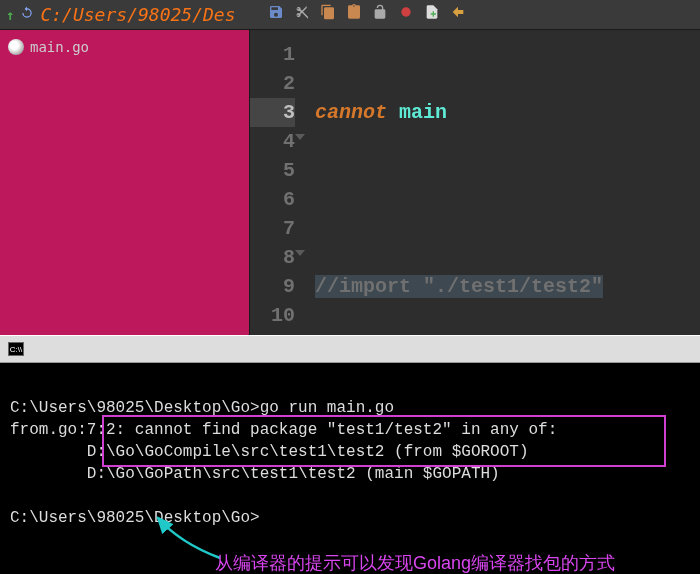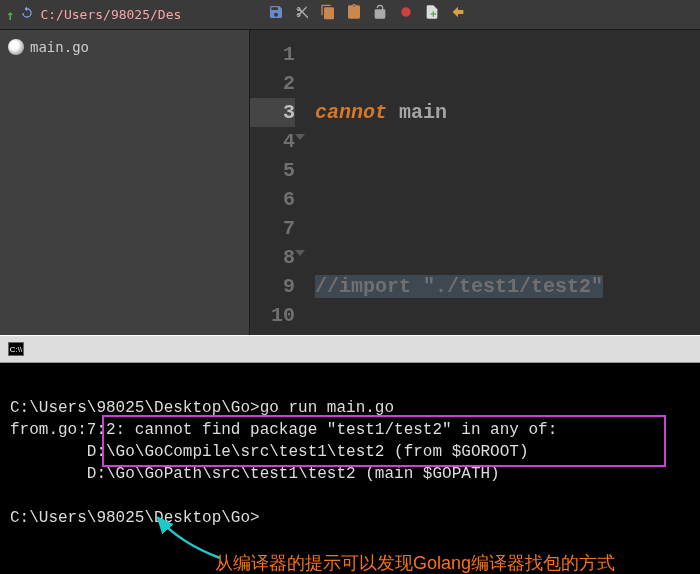--- a/index.html
+++ b/index.html
@@ -28,40 +28,41 @@
       gap: 6px;
       padding: 0 6px;
     }
     .path-arrow {
       color: #4CAF50;
       font-size: 14px;
       font-weight: bold;
     }
     .refresh-icon svg { width: 14px; height: 14px; fill: #88aaff; }
     .path-text {
-      color: #fca5a5;
-      font-size: 13px;
+      color: #f97316;
+      font-size: 18px;
+      font-style: italic;
     }
     .icon-bar {
       position: absolute;
       left: 268px;
       top: 4px;
       display: flex;
       gap: 10px;
       align-items: center;
     }
     .icon-bar span, .icon-bar svg { width: 16px; height: 16px; }
     .body-split {
       display: flex;
       flex: 1;
       overflow: hidden;
     }
     .sidebar {
       width: 250px;
-      background: #404040;
+      background: #be185d;
       border-right: 1px solid #1a1a1a;
       padding-top: 6px;
     }
     .file-item {
       display: flex;
       align-items: center;
       padding: 3px 8px;
       gap: 6px;
       color: #ccc;
       font-size: 14px;
@@ -99,21 +100,21 @@
       border-right: 5px solid transparent;
       border-top: 6px solid #5a5a5a;
     }
     .code {
       padding-top: 10px;
       padding-left: 10px;
       white-space: pre;
     }
     .code .ln { height: 29px; }
     .kw { color: #d6782b; font-style: italic; }
-    .id { color: #a3a3a3; }
+    .id { color: #5eead4; }
     .cmt { color: #707070; background: #3d4850; }
     .terminal-pane {
       height: 239px;
       background: #000;
       position: relative;
     }
     .term-titlebar {
       height: 28px;
       background: #ddd;
       border-top: 1px solid #fff;
@@ -158,21 +159,21 @@
     .arrow-svg {
       position: absolute;
       left: 150px;
       top: 150px;
       pointer-events: none;
     }
     .annotation {
       position: absolute;
       left: 215px;
       top: 189px;
-      color: #f97316;
+      color: #d946ef;
       font-family: SimSun, sans-serif;
       font-size: 18px;
     }
   </style>
 </head>
 <body>
 
 <div class="top-pane">
   <div class="toolbar">
     <div class="path-section">

